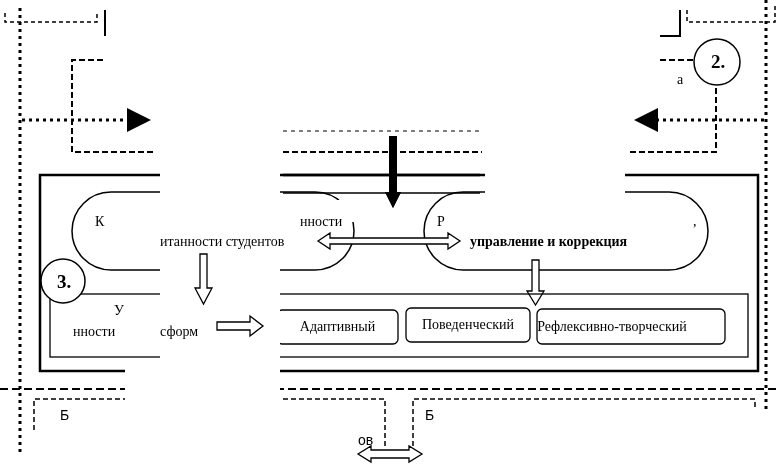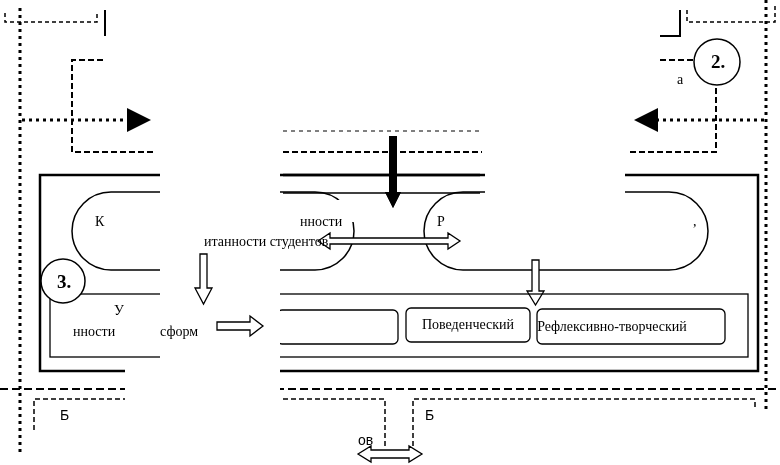--- a/index.html
+++ b/index.html
@@ -97,29 +97,31 @@
     <path d="M385,192 L401,192 L393,208 Z" fill="#000"></path>
     <path d="M200,254 L207,254 L207,288 L212,288 L203.5,304 L195,288 L200,288 Z" fill="#fff" stroke="#000" stroke-width="1.3"></path>
     <path d="M217,322 L250,322 L250,316 L263,326 L250,336 L250,330 L217,330 Z" fill="#fff" stroke="#000" stroke-width="1.3"></path>
   </svg>
 
   <div class="badge" style="left:700px; top:48px; width:36px; height:28px;">2.</div>
   <div class="badge" style="left:46px; top:268px; width:36px; height:28px;">3.</div>
 
   <div class="txt" style="left:95px; top:214px;">К</div>
   <div class="txt" style="left:300px; top:214px;">нности</div>
-  <div class="txt" style="left:160px; top:234px;margin-left:44px;">итанности студентов</div>
+  <div class="txt" style="left:160px; top:234px;">итанности студентов</div>
 
   <div class="txt" style="left:437px; top:214px;">Р</div>
   <div class="txt" style="left:693px; top:214px;">,</div>
+  <div class="txt bold" style="left:470px; top:234px;">управление и коррекция</div>
 
   <div class="txt" style="left:114px; top:303px;">У</div>
   <div class="txt" style="left:73px; top:324px;">нности</div>
   <div class="txt" style="left:160px; top:324px;">сформ</div>
 
+  <div class="box-label" style="left:277px; top:310px; width:121px; height:34px;">Адаптивный</div>
   <div class="box-label" style="left:406px; top:308px; width:124px; height:34px;">Поведенческий</div>
   <div class="box-label" style="left:537px; top:309px; width:150px; height:35px;">Рефлексивно-творческий</div>
 
   <div class="txt" style="left:60px; top:407px; font-family:'Liberation Sans', sans-serif;">Б</div>
   <div class="txt" style="left:425px; top:407px; font-family:'Liberation Sans', sans-serif;">Б</div>
   <div class="txt" style="left:358px; top:432px; font-family:Liberation Sans, sans-serif;">ов</div>
   <div class="txt" style="left:677px; top:72px;">а</div>
 </div>
 
 </body></html>

